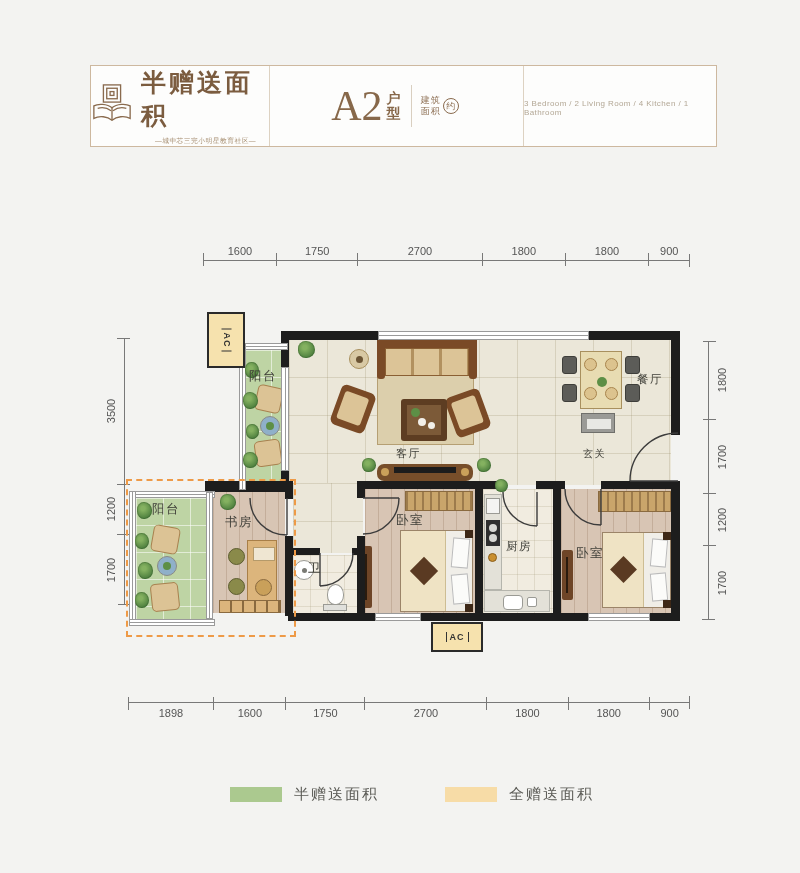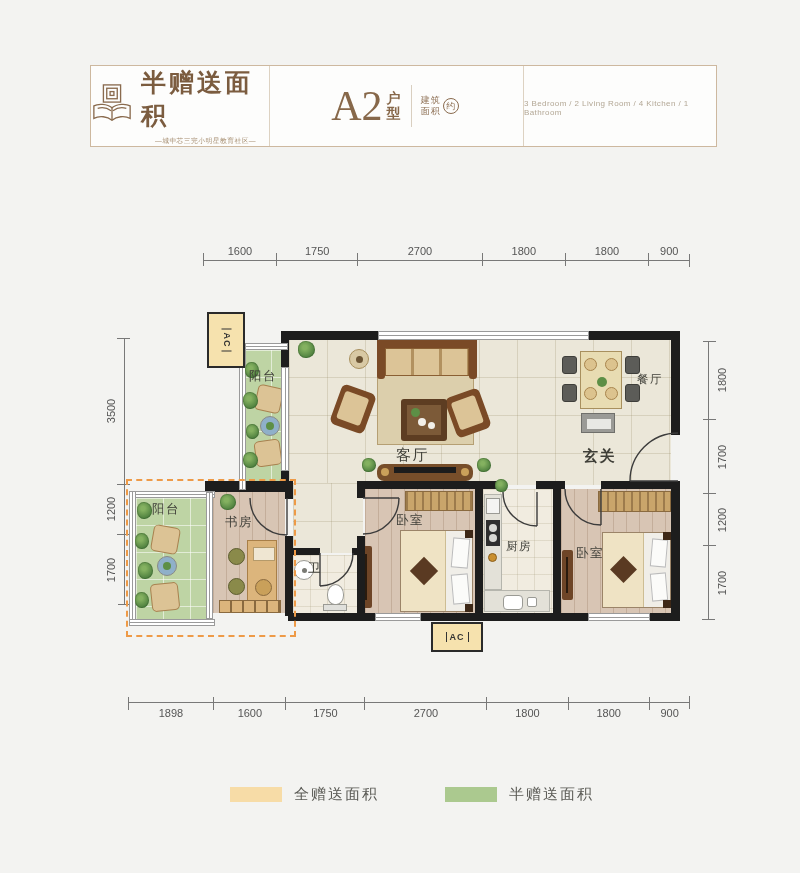--- a/index.html
+++ b/index.html
@@ -368,34 +368,34 @@
   <div class="plant" style="left:245px;top:362px;width:14px;height:16px;"></div>
   <div class="plant" style="left:243px;top:392px;width:15px;height:17px;"></div>
   <div class="plant" style="left:246px;top:424px;width:13px;height:15px;"></div>
   <div class="plant" style="left:243px;top:452px;width:15px;height:16px;"></div>
   <div class="plant" style="left:137px;top:502px;width:15px;height:17px;"></div>
   <div class="plant" style="left:135px;top:533px;width:14px;height:16px;"></div>
   <div class="plant" style="left:138px;top:562px;width:15px;height:17px;"></div>
   <div class="plant" style="left:135px;top:592px;width:14px;height:16px;"></div>
 
   <div class="room-label" style="left:249px;top:368px;">阳台</div>
-  <div class="room-label" style="left:396px;top:446px;font-size:15px;">客厅</div>
+  <div class="room-label" style="left:396px;top:446px;font-size:11px;">客厅</div>
   <div class="room-label" style="left:637px;top:372px;font-size:11.5px;">餐厅</div>
-  <div class="room-label" style="left:583px;top:447px;font-size:15px;font-weight:bold;">玄关</div>
+  <div class="room-label" style="left:583px;top:447px;font-size:10px;">玄关</div>
   <div class="room-label" style="left:152px;top:501px;">阳台</div>
   <div class="room-label" style="left:225px;top:514px;">书房</div>
   <div class="room-label" style="left:308px;top:560px;">卫</div>
   <div class="room-label" style="left:396px;top:512px;">卧室</div>
   <div class="room-label" style="left:506px;top:539px;font-size:11.5px;">厨房</div>
   <div class="room-label" style="left:576px;top:545px;">卧室</div>
 
   <div class="legend">
       <div class="legend-item">
+        <span class="legend-swatch" style="background: rgb(171, 201, 143);"></span>
+        <span class="legend-label">半赠送面积</span>
+      </div>
+      <div class="legend-item">
         <span class="legend-swatch" style="background: rgb(247, 220, 167);"></span>
         <span class="legend-label">全赠送面积</span>
       </div>
-      <div class="legend-item">
-        <span class="legend-swatch" style="background: rgb(171, 201, 143);"></span>
-        <span class="legend-label">半赠送面积</span>
-      </div>
     </div>
 
 </div>
 
 </body></html>

